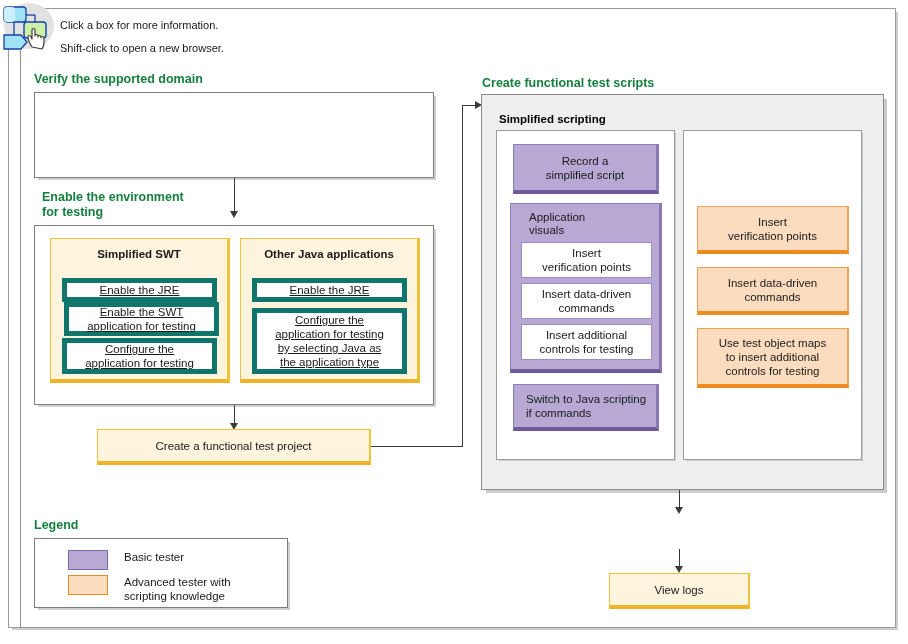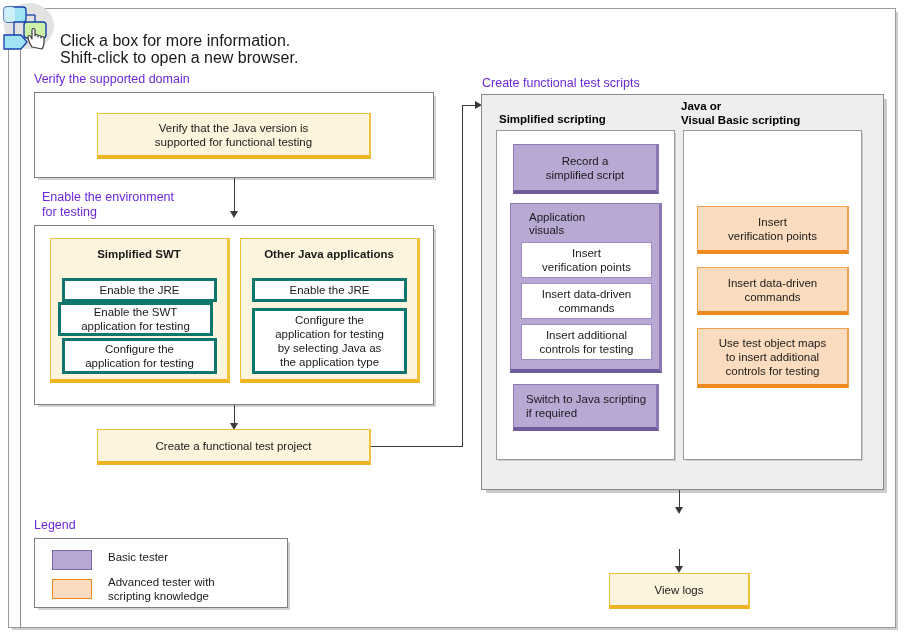--- a/index.html
+++ b/index.html
@@ -19,27 +19,27 @@
     box-shadow:3px 3px 0 -1px rgba(120,120,120,.38);
     background:#fff;
     box-sizing:border-box;
   }
 
   
   .hint-icon{
     position:absolute;left:2px;top:2px;width:58px;height:50px;
   }
   .hint-text{
-    position:absolute;left:60px;top:32px;
-    font-size:16px;line-height:17px;color:#1a1a1a;white-space:pre-line;
+    position:absolute;left:60px;top:14px;
+    font-size:11px;line-height:23px;color:#1a1a1a;white-space:pre-line;
   }
 
   
   .sec-title{
-    position:absolute;font-size:12.5px;font-weight:normal;color:#6d28d9;
+    position:absolute;font-size:12.5px;font-weight:bold;color:#15803d;
     line-height:15px;white-space:pre-line;
   }
 
   
   .group-panel{
     position:absolute;
     border:1px solid #7d7d7d;
     background:#fff;
     box-shadow:3px 3px 0 -1px rgba(140,140,140,.40);
     box-sizing:border-box;
@@ -82,22 +82,23 @@
     border-right:3px solid #8a77b4;
   }
   .node.orange{
     background:#fbdcbe;
     border:1px solid #f0a050;
     border-bottom:4px solid #ef8b1e;
     border-right:2px solid #f0a050;
   }
   .node.white{
     background:#ffffff;
-    border:3px solid #0f766e;
+    border:5px solid #0f766e;
     color:#1a1a1a;
+    text-decoration:underline;
   }
   .node.white-purple{
     background:#ffffff;
     border:1px solid #9f8cc4;
   }
 
   
   .yellow-group{
     position:absolute;
     background:#fdf4dd;
@@ -130,21 +131,21 @@
     line-height:14px;white-space:pre-line;
   }
 
   
   .legend-box{
     position:absolute;
     border:1px solid #7d7d7d;background:#fff;
     box-shadow:3px 3px 0 -1px rgba(140,140,140,.40);
     box-sizing:border-box;
   }
-  .legend-row{position:absolute;display:flex;align-items:flex-start;}
+  .legend-row{position:absolute;display:flex;align-items:flex-start;margin-left:16px;}
   .swatch{width:40px;height:20px;box-sizing:border-box;flex:0 0 auto;}
   .swatch.purple{background:#b7a8d4;border:1px solid #7a68a6;}
   .swatch.orange{background:#fbdcbe;border:1px solid #ef8b1e;}
   .legend-label{
     margin-left:16px;font-size:11.5px;line-height:14px;color:#1a1a1a;
     white-space:pre-line;
   }
 
   
   .conn{position:absolute;background:#3a3a3a;}
@@ -180,35 +181,33 @@
     <line x1="24" y1="13" x2="33" y2="13" stroke="#1540a8" stroke-width="1.3"></line>
     <line x1="33" y1="13" x2="33" y2="20" stroke="#1540a8" stroke-width="1.3"></line>
     <rect x="22" y="20" width="22" height="16" rx="3" fill="#cdf0a8" stroke="#1540a8" stroke-width="1.4"></rect>
     <path d="M30 45 c-2 -3 -4 -7 -4 -10 c0 -2 2 -2 3 0 l1 2 v-9 c0 -2 3 -2 3 0 v6 c0 -2 3 -2 3 0 v1 c0 -2 3 -2 3 0 v1 c0 -2 3 -2 3 0 v5 c0 3 -1 4 -2 6 z" fill="#ffffff" stroke="#3a3a3a" stroke-width="1.2" stroke-linejoin="round"></path>
   </svg>
   <div class="hint-text">Click a box for more information.
 Shift-click to open a new browser.</div>
 
   <div class="sec-title" style="left:34px;top:72px;">Verify the supported domain</div>
   <div class="group-panel" style="left:34px;top:92px;width:400px;height:86px;"></div>
-  <div class="node yellow" style="left:97px;top:113px;width:274px;height:46px;">Verify that the Java version is
-supported for functional testing</div>
 
   <div class="conn v" style="left:234px;top:178px;height:37px;"></div>
   <div class="arrow-down" style="left:230px;top:211px;"></div>
 
   <div class="sec-title" style="left:42px;top:190px;">Enable the environment
 for testing</div>
   <div class="group-panel" style="left:34px;top:225px;width:400px;height:180px;"></div>
 
   <div class="yellow-group" style="left:50px;top:238px;width:180px;height:145px;">
     <div class="grp-title">Simplified SWT</div>
   </div>
   <div class="node white" style="left:62px;top:278px;width:155px;height:24px;">Enable the JRE</div>
-  <div class="node white" style="left:58px;top:302px;width:155px;height:34px;">Enable the SWT
+  <div class="node white" style="left:64px;top:302px;width:155px;height:34px;">Enable the SWT
 application for testing</div>
   <div class="node white" style="left:62px;top:338px;width:155px;height:36px;">Configure the
 application for testing</div>
 
   <div class="yellow-group" style="left:240px;top:238px;width:180px;height:145px;">
     <div class="grp-title">Other Java applications</div>
   </div>
   <div class="node white" style="left:252px;top:278px;width:155px;height:24px;">Enable the JRE</div>
   <div class="node white" style="left:252px;top:308px;width:155px;height:66px;">Configure the
 application for testing
@@ -222,41 +221,39 @@
 
   <div class="conn h" style="left:371px;top:446px;width:91px;"></div>
   <div class="conn v" style="left:462px;top:105px;height:342px;"></div>
   <div class="conn h" style="left:462px;top:105px;width:16px;"></div>
   <div class="arrow-right" style="left:475px;top:101px;"></div>
 
   <div class="sec-title" style="left:482px;top:76px;">Create functional test scripts</div>
   <div class="gray-panel" style="left:481px;top:94px;width:403px;height:396px;"></div>
 
   <div class="col-title" style="left:499px;top:112px;">Simplified scripting</div>
-  <div class="col-title" style="left:681px;top:99px;">Java or
-Visual Basic scripting</div>
 
   <div class="white-sub" style="left:496px;top:130px;width:179px;height:330px;"></div>
 
   <div class="node purple" style="left:513px;top:144px;width:146px;height:50px;">Record a
 simplified script</div>
 
   <div class="purple-group" style="left:510px;top:203px;width:152px;height:170px;">
     <div class="grp-title-left">Application
 visuals</div>
   </div>
   <div class="node white-purple" style="left:521px;top:242px;width:131px;height:36px;">Insert
 verification points</div>
   <div class="node white-purple" style="left:521px;top:283px;width:131px;height:36px;">Insert data-driven
 commands</div>
   <div class="node white-purple" style="left:521px;top:324px;width:131px;height:36px;">Insert additional
 controls for testing</div>
 
   <div class="node purple" style="left:513px;top:384px;width:146px;height:47px;padding-left:12px;justify-content:flex-start;text-align:left;">Switch to Java scripting
-if required</div>
+if commands</div>
 
   <div class="white-sub" style="left:683px;top:130px;width:179px;height:330px;"></div>
 
   <div class="node orange" style="left:697px;top:206px;width:152px;height:48px;">Insert
 verification points</div>
   <div class="node orange" style="left:697px;top:267px;width:152px;height:48px;">Insert data-driven
 commands</div>
   <div class="node orange" style="left:697px;top:328px;width:152px;height:60px;">Use test object maps
 to insert additional
 controls for testing</div>
@@ -271,19 +268,19 @@
   <div class="node yellow" style="left:609px;top:573px;width:141px;height:36px;">View logs</div>
 
   <div class="sec-title" style="left:34px;top:518px;">Legend</div>
   <div class="legend-box" style="left:34px;top:538px;width:254px;height:70px;"></div>
 
   <div class="legend-row" style="left:52px;top:550px;">
     <div class="swatch purple"></div>
     <div class="legend-label">Basic tester</div>
   </div>
 
-  <div class="legend-row" style="left:52px;top:575px;align-items:center;">
+  <div class="legend-row" style="left:52px;top:575px;">
     <div class="swatch orange"></div>
     <div class="legend-label">Advanced tester with
 scripting knowledge</div>
   </div>
 
 </div>
 
 </body></html>

